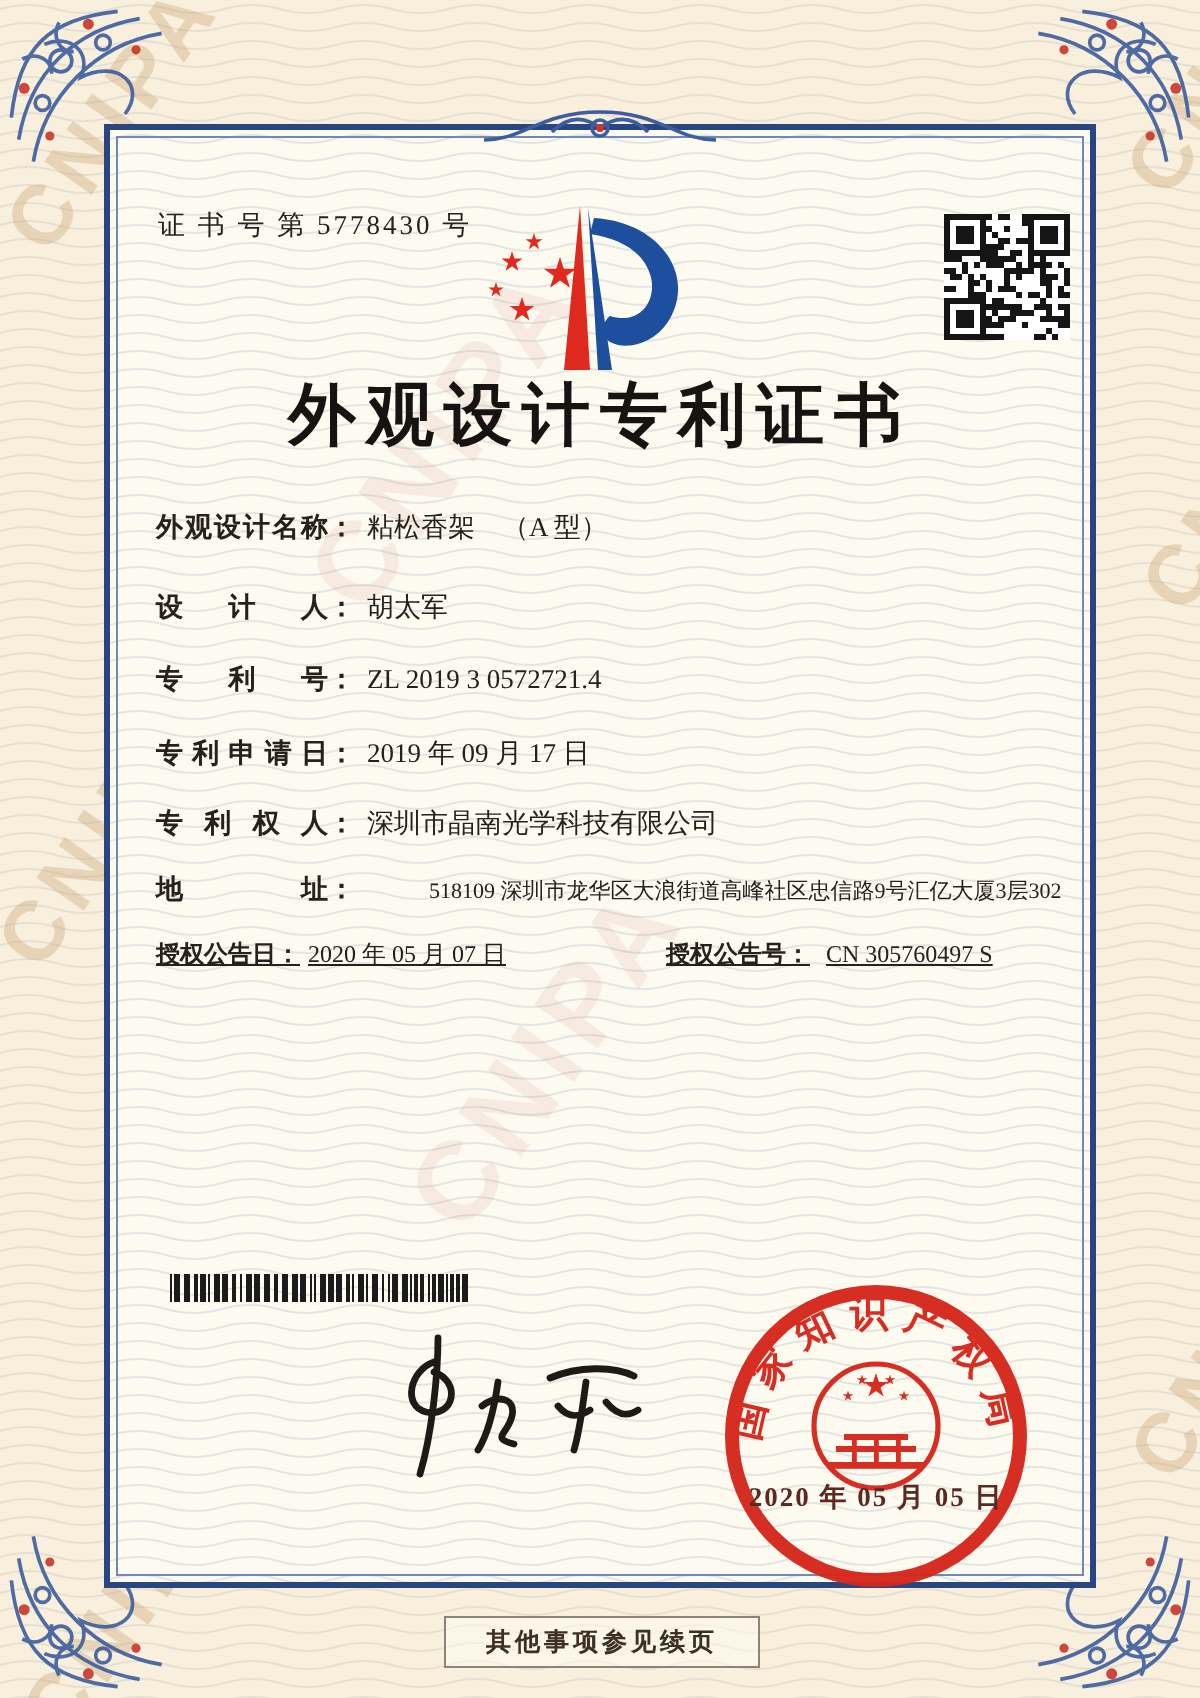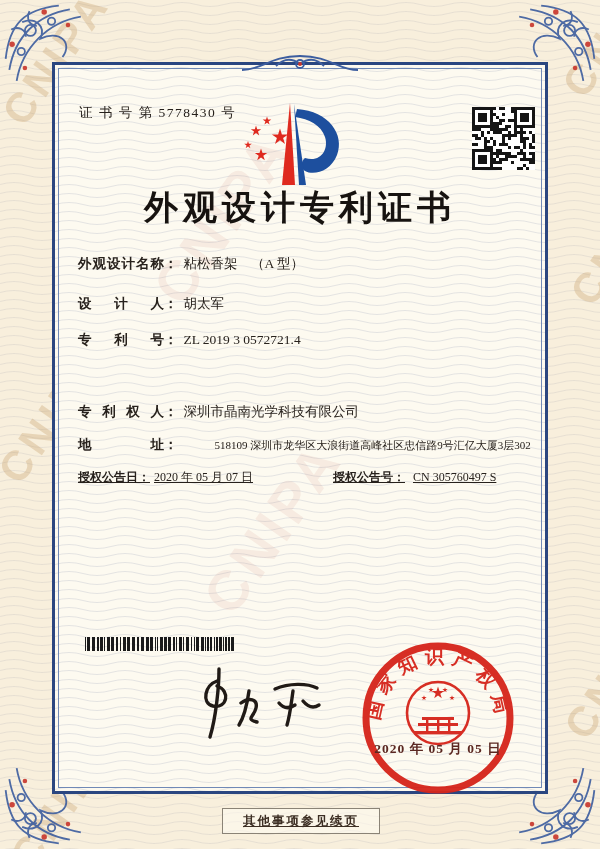--- a/index.html
+++ b/index.html
@@ -44,21 +44,21 @@
   }
   .paras p{margin:0;text-indent:2em;}
   .barcode{position:absolute;left:30px;top:572px;width:152px;height:14px;}
   .signer{position:absolute;left:33px;top:622px;font-size:14.5px;color:#262220;line-height:1.85;}
   .signature{position:absolute;left:128px;top:600px;z-index:3;}
   .seal{position:absolute;left:298px;top:570px;z-index:2;opacity:.96;}
   .page-num{position:absolute;left:0;top:708px;width:100%;text-align:center;font-size:11.5px;letter-spacing:1px;color:#33291f;}
   .note-box{
     position:absolute;left:222px;top:808px;width:156px;height:24px;z-index:3;
     border:1px solid #8a8376;display:flex;align-items:center;justify-content:center;
-    font-size:12.5px;letter-spacing:2px;color:#3d2f24;font-weight:600;background:rgba(253,250,240,.6);text-decoration:underline;
+    font-size:12.5px;letter-spacing:2px;color:#3d2f24;font-weight:600;background:rgba(253,250,240,.6);
   }
   .crest{position:absolute;left:240px;top:48px;z-index:3;}
 </style>
 </head>
 <body>
 
 <svg width="0" height="0" style="position:absolute">
   <defs>
     <symbol id="lace" viewBox="0 0 120 120">
       <g fill="none" stroke="#3c5d9f" stroke-width="2">
@@ -294,20 +294,23 @@
 
       <div class="frow" style="top:190px">
         <span class="flabel">外观设计名称</span><span class="fcolon">：</span><span class="fval">粘松香架　（A 型）</span>
       </div>
       <div class="frow" style="top:230px">
         <span class="flabel">设计人</span><span class="fcolon">：</span><span class="fval">胡太军</span>
       </div>
       <div class="frow" style="top:266px">
         <span class="flabel">专利号</span><span class="fcolon">：</span><span class="fval">ZL 2019 3 0572721.4</span>
       </div>
+      <div class="frow" style="top:303px">
+        <span class="flabel">专利申请日</span><span class="fcolon">：</span><span class="fval">2019 年 09 月 17 日</span>
+      </div>
       <div class="frow" style="top:338px">
         <span class="flabel">专利权人</span><span class="fcolon">：</span><span class="fval">深圳市晶南光学科技有限公司</span>
       </div>
       <div class="frow" style="top:371px">
         <span class="flabel">地址</span><span class="fcolon">：</span><span class="fval small">518109 深圳市龙华区大浪街道高峰社区忠信路9号汇亿大厦3层302</span>
       </div>
 
       <div class="grow" style="left:23px;top:404px">
         <span>授权公告日</span><span>：</span><span style="font-weight:500;margin-left:4px">2020 年 05 月 07 日</span>
       </div>

